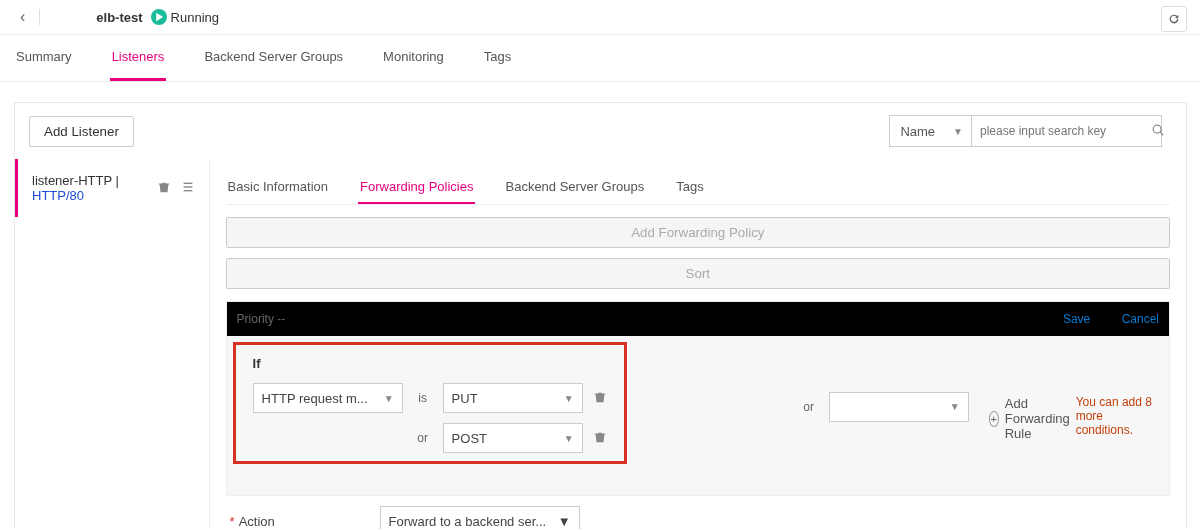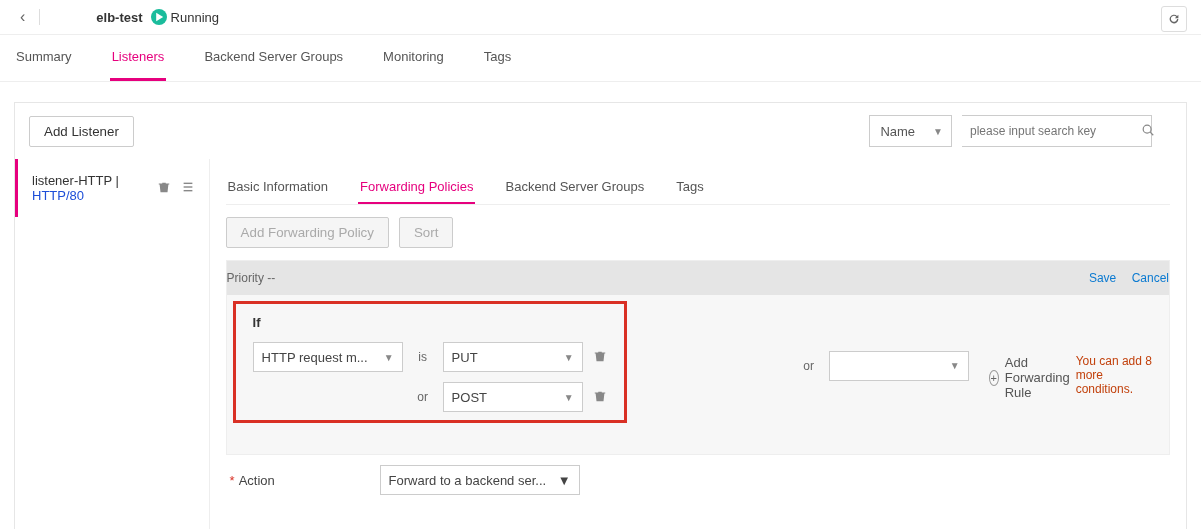--- a/index.html
+++ b/index.html
@@ -9,21 +9,21 @@
   .vbar { width: 1px; height: 16px; background: #ddd; margin: 0 8px; }
   .app-name { font-weight: 600; margin-right: 8px; margin-left: 48px; }
   .status-pill { display: flex; align-items: center; gap: 4px; }
   .play-badge { width: 16px; height: 16px; border-radius: 50%; background: #1abc9c; display: flex; align-items: center; justify-content: center; color: #fff; font-size: 9px; }
   .refresh-top { position: absolute; right: 14px; top: 6px; width: 26px; height: 26px; border: 1px solid #ddd; border-radius: 3px; display: flex; align-items: center; justify-content: center; cursor: pointer; color: #666; }
   .main-tabs { display: flex; gap: 36px; padding: 0 14px; border-bottom: 1px solid #eee; }
   .main-tab { padding: 14px 2px; color: #555; cursor: pointer; }
   .main-tab.active { color: #e6007e; border-bottom: 3px solid #e6007e; font-weight: 500; }
   .workspace { padding: 20px 14px; background: #fff; }
   .panel { border: 1px solid #e6e6e6; background: #fff; }
-  .panel-top { display: flex; align-items: center; padding: 12px 14px; gap: 10px; }
+  .panel-top { display: flex; align-items: center; padding: 12px 14px; }
   .btn { border: 1px solid #ccc; background: #fff; padding: 7px 14px; border-radius: 2px; cursor: pointer; color: #333; }
   .btn.disabled { background: #f5f5f5; color: #aaa; cursor: default; }
   .spacer { flex: 1; }
   .select-like { border: 1px solid #ccc; display: flex; align-items: center; height: 32px; }
   .select-like .lbl { padding: 0 10px; color: #555; }
   .select-like .caret { padding: 0 8px; color: #888; font-size: 10px; }
   .search-input { border: 1px solid #ccc; border-left: none; height: 32px; width: 190px; display: flex; align-items: center; }
   .search-input input { border: none; outline: none; flex: 1; padding: 0 8px; font-size: 12px; color: #555; }
   .search-input .mag { padding: 0 8px; color: #888; }
   .tag-btn { border: 1px solid #ccc; height: 32px; display: flex; align-items: center; padding: 0 12px; gap: 6px; cursor: pointer; color: #444; }
@@ -31,23 +31,23 @@
   .left-col { width: 260px; border-right: 1px solid #eee; }
   .listener-row { display: flex; align-items: center; justify-content: space-between; padding: 14px 14px; border-left: 3px solid #e6007e; }
   .listener-label { color: #333; }
   .listener-label .proto { color: #1d4ed8; }
   .row-icons { display: flex; gap: 10px; color: #888; }
   .row-icons span { cursor: pointer; }
   .right-col { flex: 1; padding: 0 16px 20px 16px; }
   .sub-tabs { display: flex; gap: 28px; border-bottom: 1px solid #eee; padding-top: 12px; }
   .sub-tab { padding: 8px 2px; color: #555; cursor: pointer; }
   .sub-tab.active { color: #e6007e; border-bottom: 2px solid #e6007e; }
-  .policy-actions { display: flex; gap: 10px; padding: 12px 0; }
-  .priority-bar { display: flex; align-items: center; justify-content: space-between; padding: 10px 0; background: #e5e5e5; border: 1px solid #eee; border-bottom: none; font-size: 12px; color: #666; }
-  .priority-bar .right a { margin-left: 12px; text-decoration: none; text-align: center; }
+  .policy-actions { display: flex; gap: 10px; padding: 12px 0; flex-direction: column; }
+  .priority-bar { display: flex; align-items: center; justify-content: space-between; padding: 10px 10px; background: #000000; border: 1px solid #eee; border-bottom: none; font-size: 12px; color: #666; }
+  .priority-bar .right a { margin-left: 28px; text-decoration: none; text-align: center; }
   .save-link { color: #0b7ad1; }
   .cancel-link { color: #0b7ad1; }
   .policy-body { display: flex; background: #f7f7f7; border: 1px solid #eee; border-top: none; padding: 10px 14px 18px 14px; gap: 20px; }
   .if-box { width: 400px; padding: 10px 12px 14px 12px; position: relative; }
   .red-frame { position: absolute; border: 3px solid #d93025; pointer-events: none; }
   .section-head { font-weight: 600; margin-bottom: 12px; }
   .rule-row { display: flex; align-items: center; gap: 10px; margin-bottom: 10px; }
   .dd { border: 1px solid #ccc; background: #fff; height: 30px; display: flex; align-items: center; justify-content: space-between; padding: 0 8px; cursor: pointer; color: #444; }
   .dd .caret { color: #888; font-size: 10px; margin-left: 6px; }
   .dd.w-match { width: 150px; }

